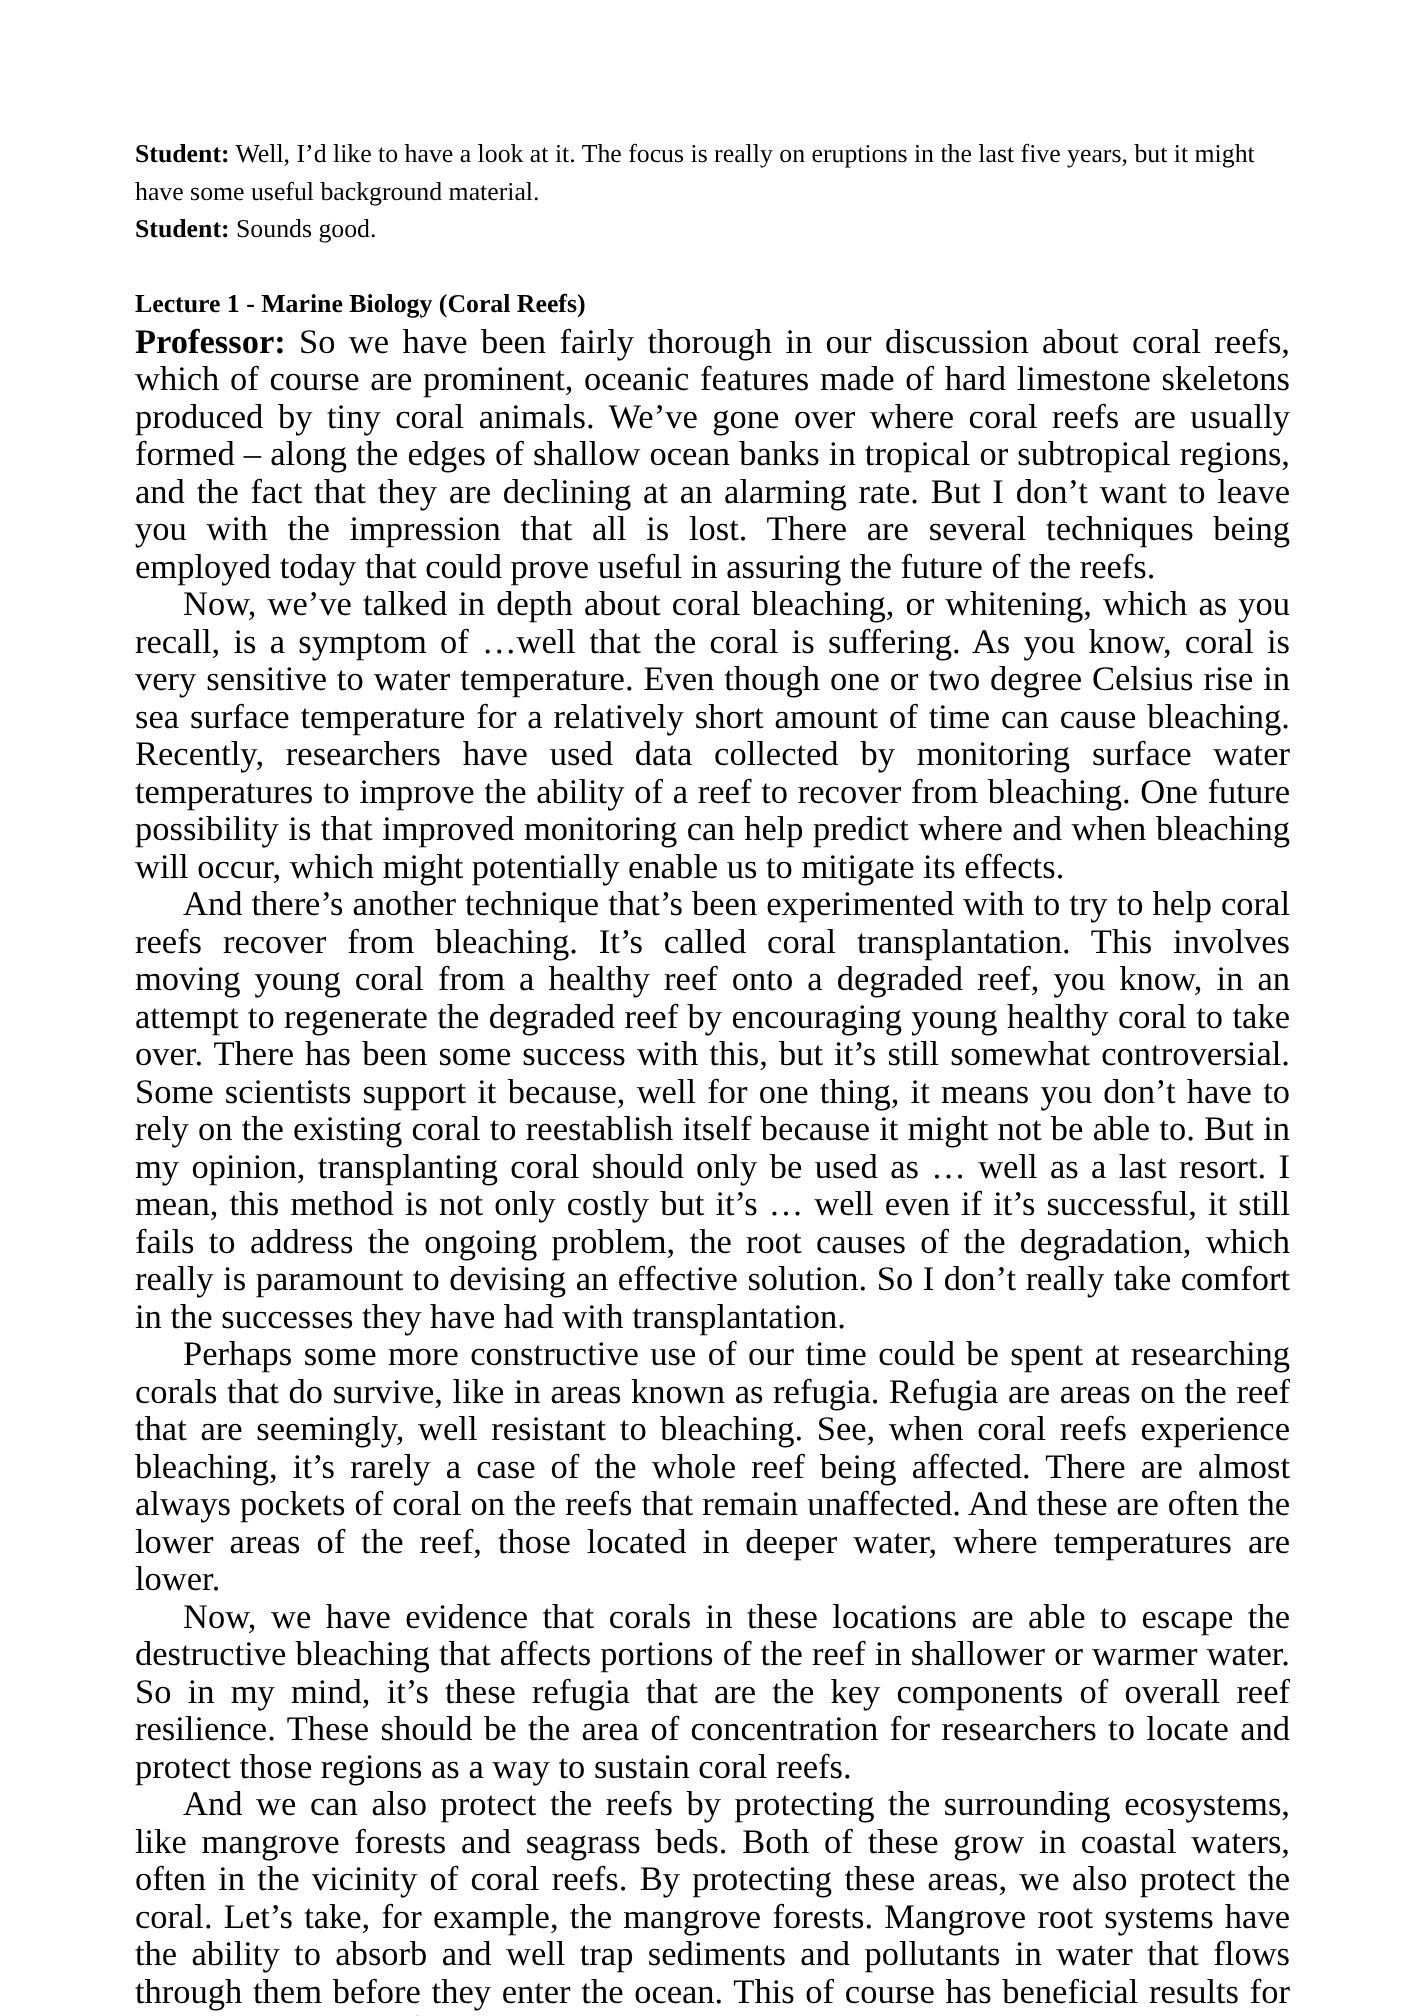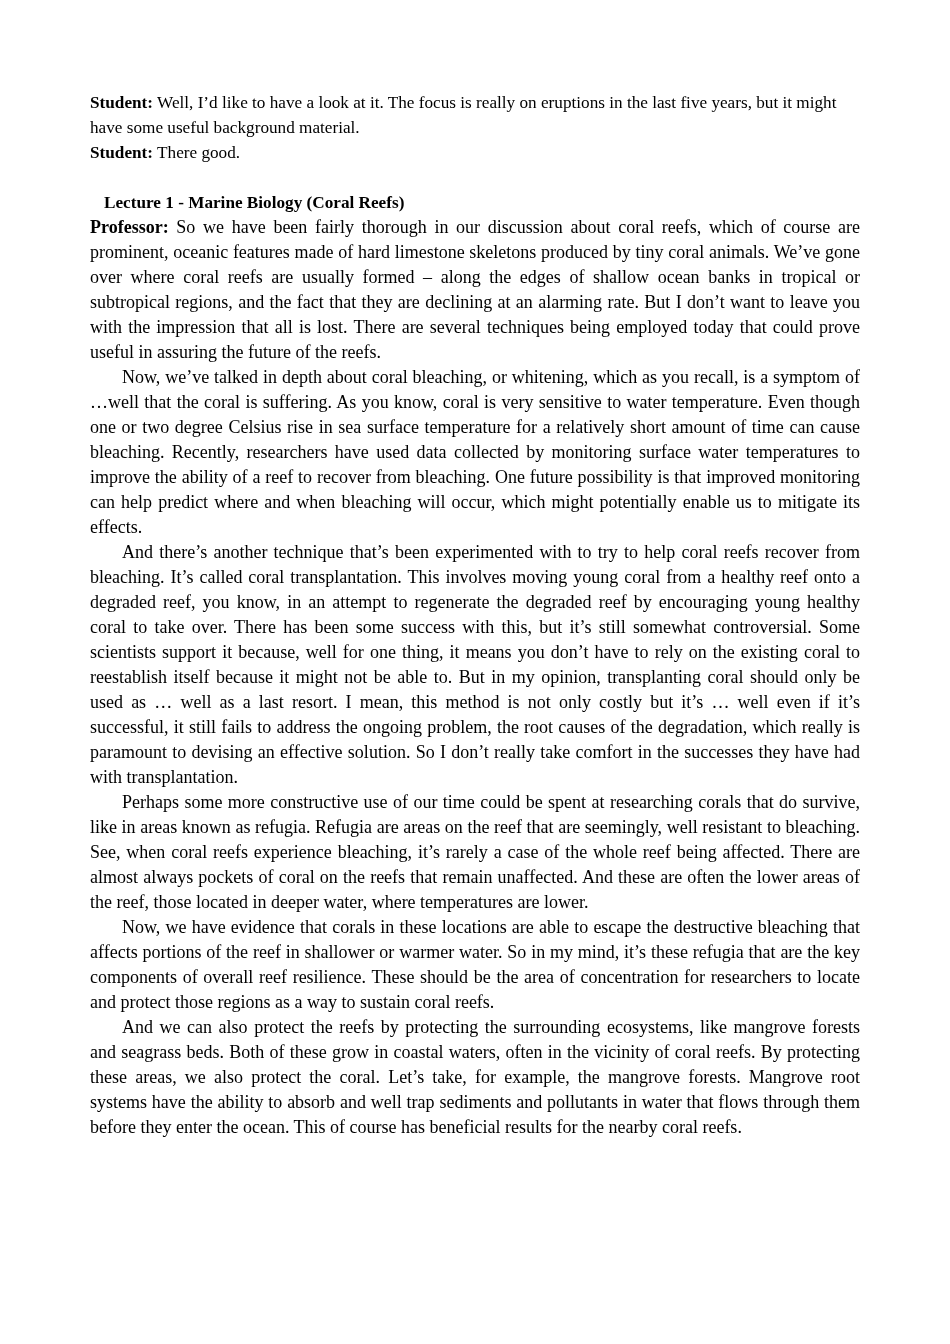--- a/index.html
+++ b/index.html
@@ -37,33 +37,33 @@
   }
   .speaker {
     font-weight: bold;
   }
 
   
   .section-heading {
     font-size: 17.2px;
     line-height: 25px;
     font-weight: bold;
-    margin: 25px 0 0 14px;
+    margin: 25px 0 0 0;
     text-align: left;
   }
   .section-subtitle {
     font-size: 17.2px;
     line-height: 25px;
     margin: 0;
     text-align: left;
   }
 
   
   .para {
-    font-size: 18px;
+    font-size: 23px;
     line-height: 25px;
     margin: 0;
     text-align: justify;
     text-justify: inter-word;
     hyphens: none;
   }
   .para.indent {
     text-indent: 32px;
   }
   .para.first {
@@ -72,21 +72,21 @@
   
 </style>
 </head>
 <body>
 
 <div class="page">
   <div class="doc-body">
 
     <div>
       <p class="dialogue-line"><span class="speaker">Student:</span><span> Well, I’d like to have a look at it. The focus is really on eruptions in the last five years, but it might have some useful background material.</span></p>
-      <p class="dialogue-line"><span class="speaker">Student:</span><span> There good.</span></p>
+      <p class="dialogue-line"><span class="speaker">Student:</span><span> Sounds good.</span></p>
     </div>
 
     <div>
       <p class="section-heading">Lecture 1 - Marine Biology (Coral Reefs)</p>
 
       <p class="para first"><span class="speaker">Professor:</span><span> So we have been fairly thorough in our discussion about coral reefs, which of course are prominent, oceanic features made of hard limestone skeletons produced by tiny coral animals. We’ve gone over where coral reefs are usually formed – along the edges of shallow ocean banks in tropical or subtropical regions, and the fact that they are declining at an alarming rate. But I don’t want to leave you with the impression that all is lost. There are several techniques being employed today that could prove useful in assuring the future of the reefs.</span></p>
 
       <p class="para indent">Now, we’ve talked in depth about coral bleaching, or whitening, which as you recall, is a symptom of …well that the coral is suffering. As you know, coral is very sensitive to water temperature. Even though one or two degree Celsius rise in sea surface temperature for a relatively short amount of time can cause bleaching. Recently, researchers have used data collected by monitoring surface water temperatures to improve the ability of a reef to recover from bleaching. One future possibility is that improved monitoring can help predict where and when bleaching will occur, which might potentially enable us to mitigate its effects.</p>
       <p class="para indent">And there’s another technique that’s been experimented with to try to help coral reefs recover from bleaching. It’s called coral transplantation. This involves moving young coral from a healthy reef onto a degraded reef, you know, in an attempt to regenerate the degraded reef by encouraging young healthy coral to take over. There has been some success with this, but it’s still somewhat controversial. Some scientists support it because, well for one thing, it means you don’t have to rely on the existing coral to reestablish itself because it might not be able to. But in my opinion, transplanting coral should only be used as … well as a last resort. I mean, this method is not only costly but it’s … well even if it’s successful, it still fails to address the ongoing problem, the root causes of the degradation, which really is paramount to devising an effective solution. So I don’t really take comfort in the successes they have had with transplantation.</p>
       <p class="para indent">Perhaps some more constructive use of our time could be spent at researching corals that do survive, like in areas known as refugia. Refugia are areas on the reef that are seemingly, well resistant to bleaching. See, when coral reefs experience bleaching, it’s rarely a case of the whole reef being affected. There are almost always pockets of coral on the reefs that remain unaffected. And these are often the lower areas of the reef, those located in deeper water, where temperatures are lower.</p>

